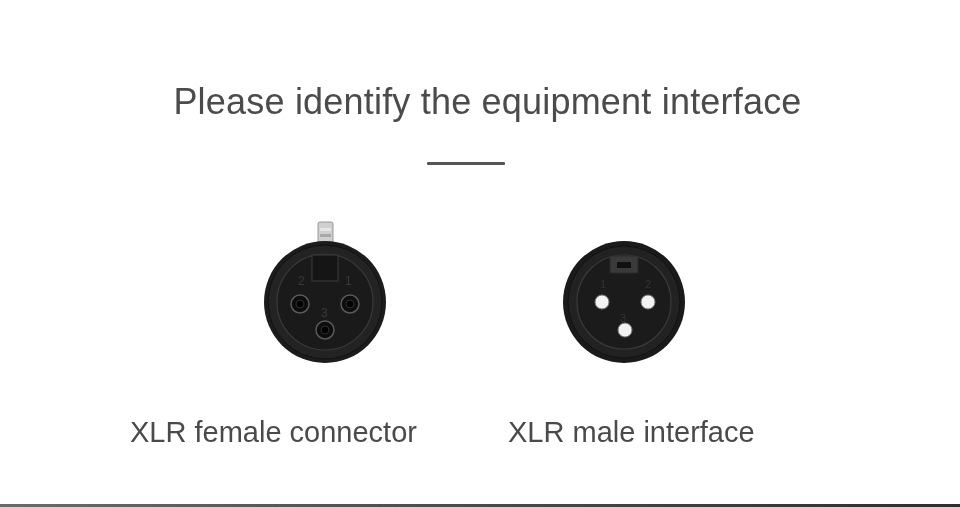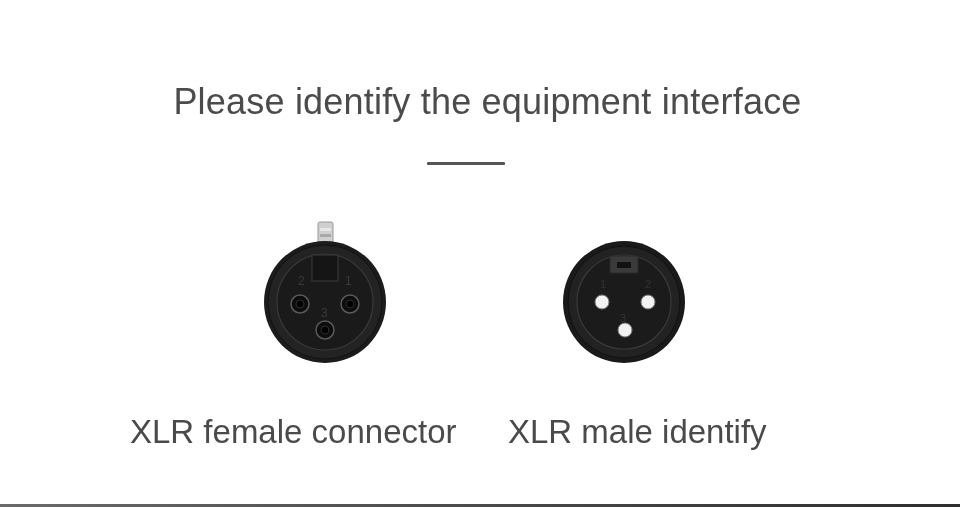--- a/index.html
+++ b/index.html
@@ -38,21 +38,21 @@
       border-radius: 1px;
     }
     .connector {
       position: absolute;
     }
     .connector svg {
       display: block;
     }
     .label {
       position: absolute;
-      font-size: 33px;
+      font-size: 29px;
       color: #4a4a4a;
       line-height: 36px;
       white-space: nowrap;
     }
     .bottom-line {
       position: absolute;
       left: 0;
       bottom: 0;
       width: 960px;
       height: 3px;
@@ -105,15 +105,15 @@
     <text x="83" y="48" font-family="Liberation Sans, sans-serif" font-size="11" fill="#333">2</text>
     <text x="58" y="82" font-family="Liberation Sans, sans-serif" font-size="11" fill="#333">3</text>
 
     <circle cx="40" cy="62" r="7" fill="#f2f2f2" stroke="#777" stroke-width="1"></circle>
     <circle cx="86" cy="62" r="7" fill="#f2f2f2" stroke="#777" stroke-width="1"></circle>
     <circle cx="63" cy="90" r="7" fill="#f2f2f2" stroke="#777" stroke-width="1"></circle>
   </svg>
 </div>
 
 <div class="label" style="left:130px; top:414px;">XLR female connector</div>
-<div class="label" style="left:508px; top:414px;">XLR male identify</div>
+<div class="label" style="left:508px; top:414px;">XLR male interface</div>
 
 <div class="bottom-line"></div>
 
 </body></html>

